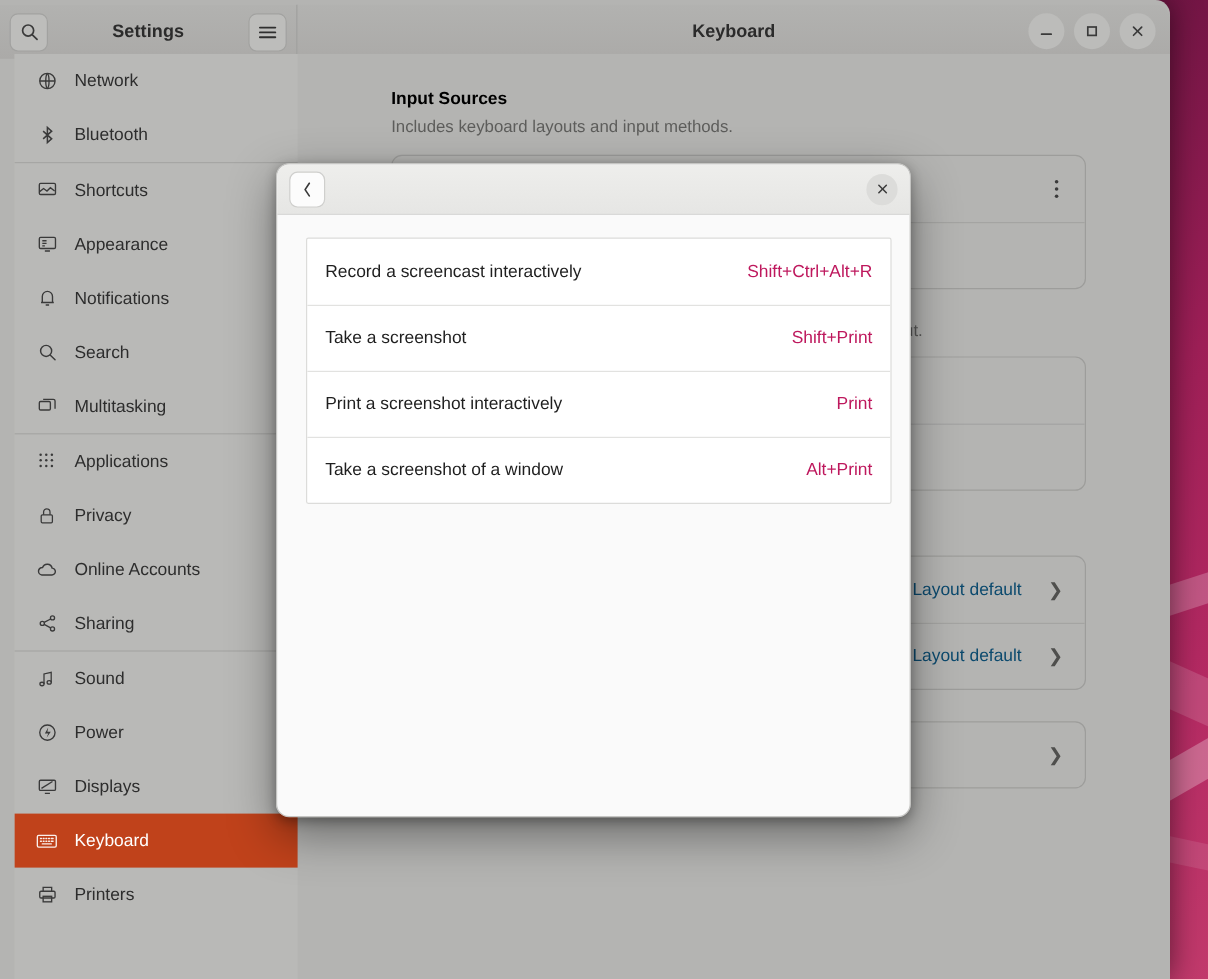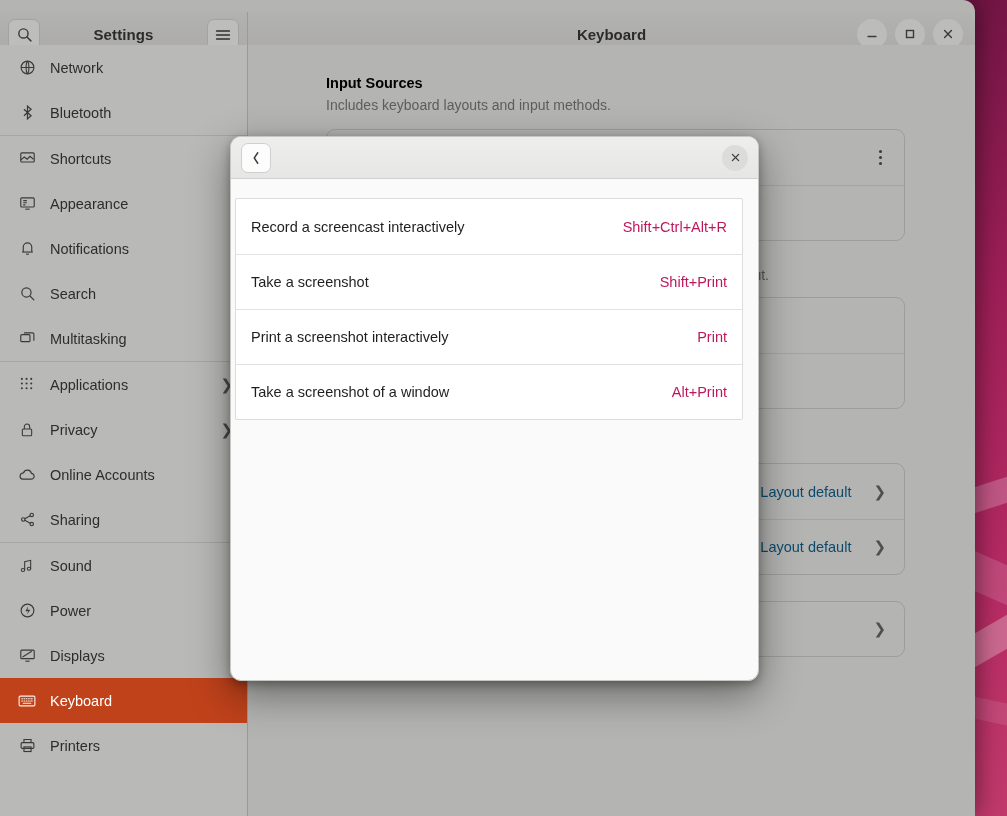--- a/index.html
+++ b/index.html
@@ -36,21 +36,21 @@
     height: 816px;
     border-top-right-radius: 12px;
     overflow: hidden;
     box-shadow: 0 0 26px rgba(0,0,0,0.55);
     background: #b4b4b2;
   }
 
   
   .headerbar {
     position: absolute;
-    top: 12px;
+    top: 4px;
     height: 45px;
     background: linear-gradient(#b2b2b0, #abaaa8);
     display: flex;
     align-items: center;
   }
   #sidebar-header {
     left: 0;
     width: 248px;
     border-right: 1px solid #9a9a98;
     padding: 0 8px;
@@ -97,21 +97,21 @@
     border-radius: 50%;
     background: #bcbcba;
     display: flex; align-items: center; justify-content: center;
     cursor: pointer;
     color: #3a3a3a;
   }
 
   
   #sidebar {
     position: absolute;
-    left: 0; top: 45px;
+    left: 12px; top: 45px;
     width: 248px; bottom: 0;
     background: #b9b9b7;
     border-right: 1px solid #9a9a98;
     overflow: hidden;
   }
   .nav-item {
     height: 45px;
     display: flex;
     align-items: center;
     padding: 0 14px 0 18px;
@@ -233,21 +233,21 @@
     margin-left: auto;
     width: 26px; height: 26px;
     border-radius: 50%;
     background: #dcdcda;
     display: flex; align-items: center; justify-content: center;
     cursor: pointer;
     color: #3c3c3c;
     z-index: 2;
   }
 
-  #dlg-body { padding: 19px 15px 0 4px; }
+  #dlg-body { padding: 19px 15px 0 24px; }
   #shortcut-list {
     border: 1px solid #dcdcda;
     border-radius: 2px;
     background: #ffffff;
     overflow: hidden;
   }
   .sc-row {
     height: 55px;
     display: flex;
     align-items: center;

